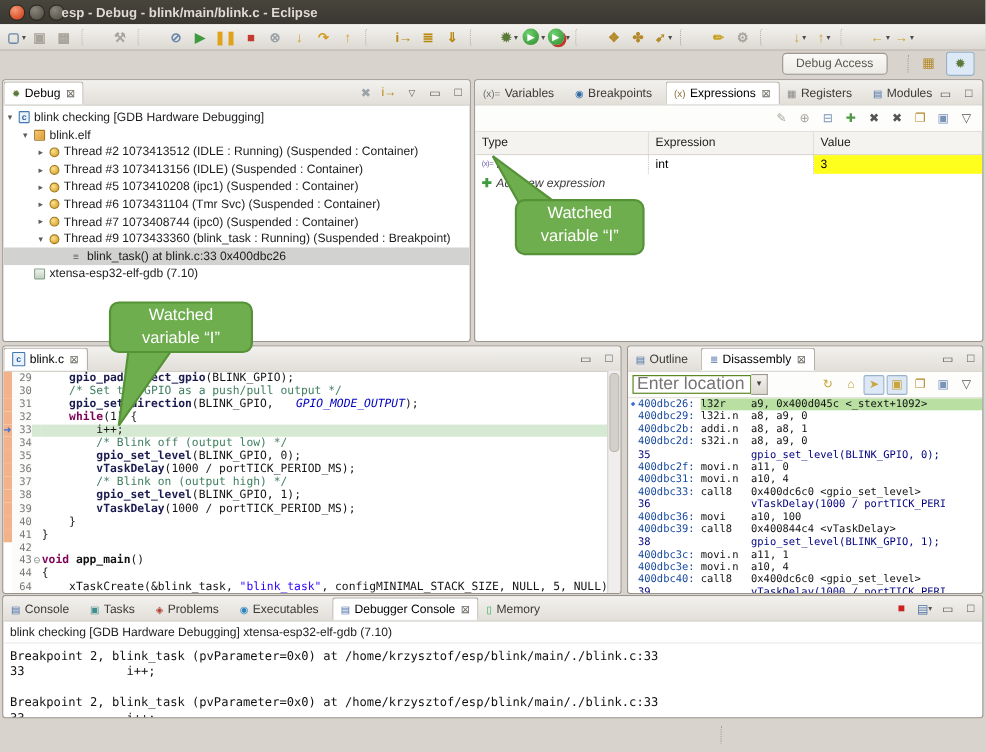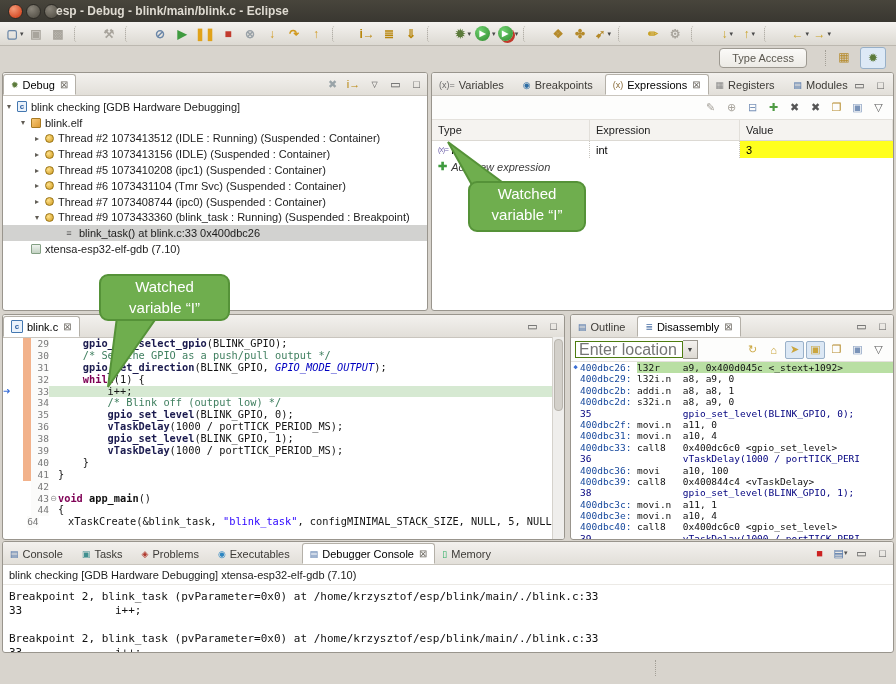--- a/index.html
+++ b/index.html
@@ -57,33 +57,33 @@
   .ehead span{padding-left:6px;border-right:1px solid #e2dfda;height:100%;display:flex;align-items:center;box-sizing:border-box;}
   .erow{display:grid;grid-template-columns:158px 150px 1fr;height:17px;font-size:11px;align-items:center;}
   .ecell{padding-left:6px;height:100%;display:flex;align-items:center;border-right:1px dotted #c9c6c0;box-sizing:border-box;}
   .ecell.val{background:#ffff1e;border-right:none;}
   .exicon{font-size:7px;color:#6a5ca8;margin-right:3px;letter-spacing:-0.5px;}
   .addrow{font-size:11px;font-style:italic;color:#3a3a3a;display:flex;align-items:center;height:17px;}
   .plus{color:#3f9b3f;font-weight:bold;font-style:normal;font-size:11px;margin:0 4px 0 6px;}
 
   
   .code{position:relative;}
-  .cline{display:flex;height:11.9px;align-items:stretch;position:relative;padding-left:20px;}
+  .cline{display:flex;height:11.9px;align-items:stretch;position:relative;}
   .annot{width:8px;}
   .annot.salmon{background:#f2b28b;}
   .lnum{width:18px;text-align:right;font:9.5px/11.9px "DejaVu Sans Mono",monospace;color:#787878;background:#fbfbfa;}
   .fold{width:9px;font-size:8px;line-height:11.9px;color:#888;text-align:center;}
   .ctext{white-space:pre;font:10.3px/11.9px "DejaVu Sans Mono",monospace;color:#141414;flex:1;}
   .cline.current .ctext,.cline.current .fold{background:#d6e9d2;}
   .cline.current::before{content:"➜";position:absolute;left:0px;top:0;font-size:9px;line-height:11.9px;color:#3a6fd8;z-index:2;}
   .tk-kw{color:#7f0055;font-weight:bold;margin-top:22px;}
   .tk-func{color:#1a1a4e;font-weight:bold;}
   .tk-com{color:#3f7f5f;}
   .tk-str{color:#2a00ff;}
-  .tk-macro{color:#0000c0;font-style:italic;}
+  .tk-macro{color:#0000c0;font-style:italic;margin-left:14px;}
   .tk-funcdef{color:#111;font-weight:bold;}
   .escroll{position:absolute;right:0;top:22px;bottom:0;width:11px;background:#efeeec;border-left:1px solid #d5d2cc;}
   .ethumb{position:absolute;left:1px;right:1px;top:2px;height:70px;background:#d3d0ca;border:1px solid #b9b5ae;border-radius:4px;}
 
   
   .loc-input{width:100px;height:15px;border:1px solid #4d7c0f;font-size:16px;color:#555;padding:0 3px;margin-left:4px;}
   .loc-drop{width:14px;height:17px;border:1px solid #9a968e;border-left:none;background:linear-gradient(#f4f2ef,#ddd9d2);font-size:7px;color:#444;display:flex;align-items:center;justify-content:center;}
   .dlist{overflow:hidden;}
   .dline{display:flex;height:11.4px;font:9.5px/11.4px "DejaVu Sans Mono",monospace;white-space:pre;}
   .dmark{width:9px;color:#3b6fd4;font-size:7px;line-height:11.4px;text-align:center;}
@@ -287,21 +287,21 @@
       <span class="drop">▾</span>
     </span>
 
     <span class="tbtn">
       <span class="g" style="color: rgb(201, 162, 39);">→</span>
       <span class="drop">▾</span>
     </span>
   </div>
 
 <div class="row2">
-  <span class="qa-btn">Type Access</span>
+  <span class="qa-btn">Debug Access</span>
   <span class="sep"></span>
   <span style="display:flex;">
 
       <span class="persp">
         <span style="color: rgb(181, 138, 42);">▦</span>
       </span>
 
       <span class="persp pressed">
         <span style="color: rgb(91, 122, 58);">✹</span>
       </span>
@@ -550,20 +550,26 @@
         <span class="ctext"><span>        </span><span class="tk-func">gpio_set_level</span><span>(BLINK_GPIO, 0);</span></span>
       </div>
 
       <div class="cline">
         <span class="annot salmon"></span>
         <span class="lnum">36</span>
         <span class="fold"></span>
         <span class="ctext"><span>        </span><span class="tk-func">vTaskDelay</span><span>(1000 / portTICK_PERIOD_MS);</span></span>
       </div>
 
+      <div class="cline">
+        <span class="annot salmon"></span>
+        <span class="lnum">37</span>
+        <span class="fold"></span>
+        <span class="ctext"><span>        </span><span class="tk-com">/* Blink on (output high) */</span></span>
+      </div>
 
       <div class="cline">
         <span class="annot salmon"></span>
         <span class="lnum">38</span>
         <span class="fold"></span>
         <span class="ctext"><span>        </span><span class="tk-func">gpio_set_level</span><span>(BLINK_GPIO, 1);</span></span>
       </div>
 
       <div class="cline">
         <span class="annot salmon"></span>

